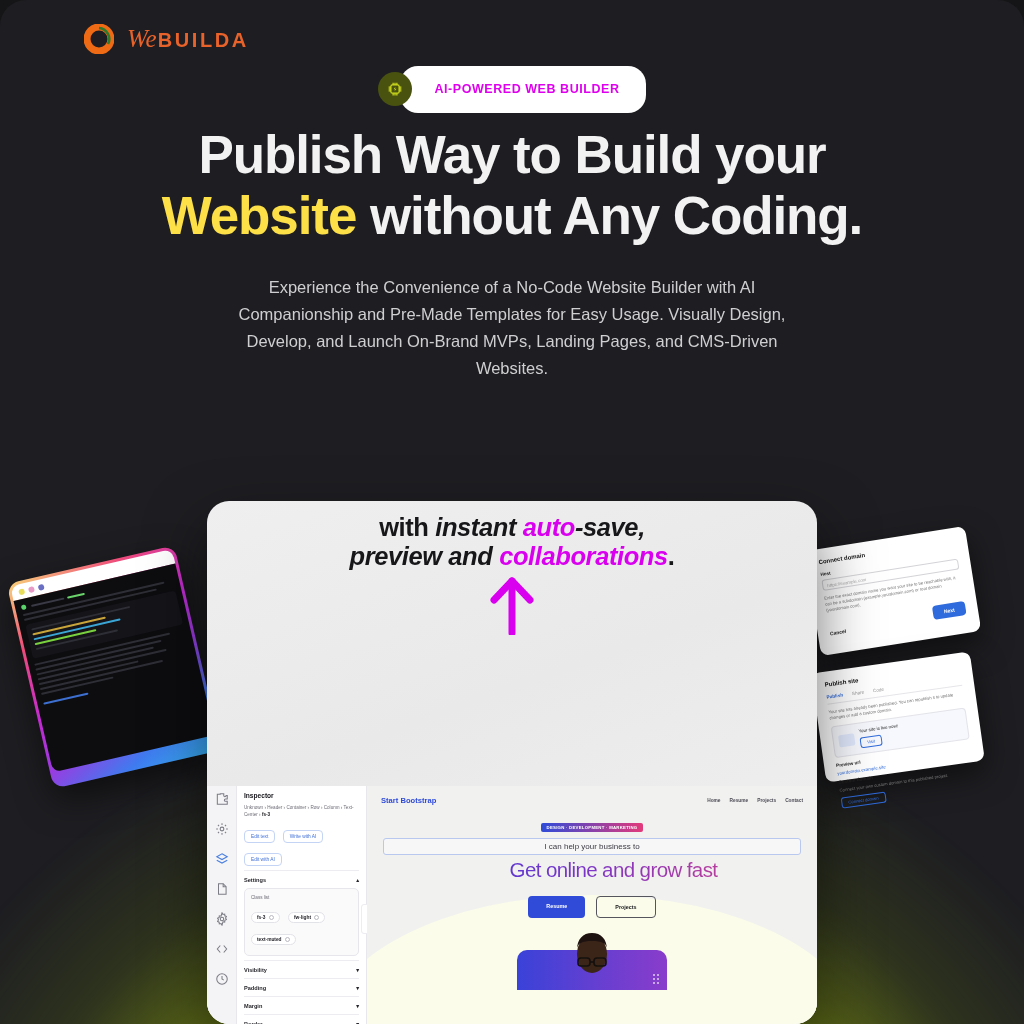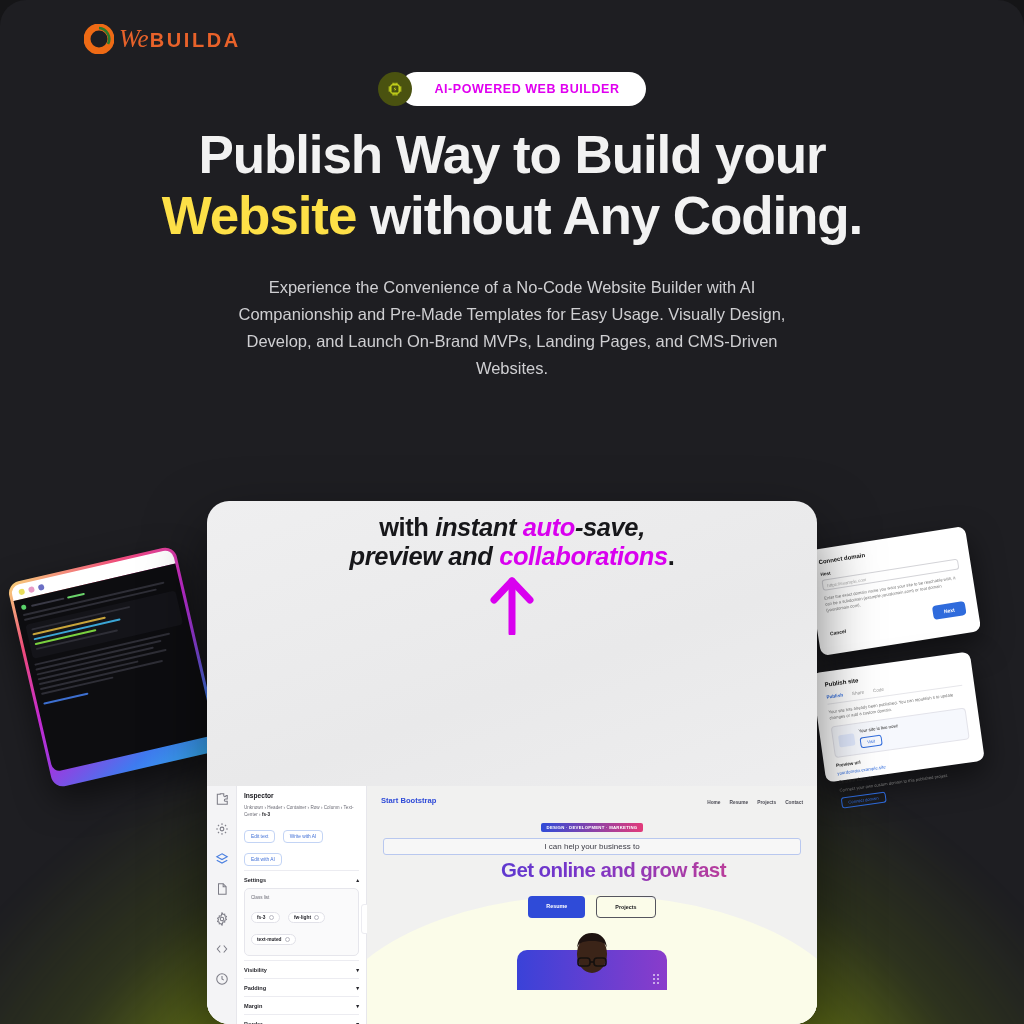--- a/index.html
+++ b/index.html
@@ -16,37 +16,37 @@
   }
   
   .glow-lime {
     position:absolute; bottom:-250px; left:50%; transform:translateX(-50%);
     width:1180px; height:520px;
     background:radial-gradient(ellipse at 50% 100%, #d9f516 0%, #c6e612 26%, rgba(170,200,10,.55) 45%, rgba(120,150,10,.18) 62%, rgba(30,30,34,0) 78%);
     filter:blur(12px);
     z-index:1;
   }
   
-  .logo-row { position:absolute; top:24px; left:84px; display:flex; align-items:center; gap:5px; z-index:6; }
+  .logo-row { position:absolute; top:24px; left:84px; display:flex; align-items:center; gap:13px; z-index:6; }
   .logo-mark { width:30px; height:30px; position:relative; }
   .logo-text { font-size:19px; letter-spacing:.5px; color:#e8622a; font-weight:700; display:flex; align-items:baseline; }
   .logo-we { font-family:"Liberation Serif", serif; font-style:italic; font-weight:400; font-size:25px; letter-spacing:0; margin-right:1px;}
   .logo-builda { font-size:20px; letter-spacing:2.6px; font-weight:700;text-align:right; }
 
   
   .badge-wrap { position:absolute; top:72px; left:0; right:0; display:flex; justify-content:center; z-index:6; }
   .badge { position:relative; display:flex; align-items:center; height:34px; }
   .badge-icon {
     width:34px; height:34px; border-radius:50%;
     background:#4a5210; display:flex; align-items:center; justify-content:center;
     position:relative; z-index:2;
   }
   .badge-pill {
     margin-left:-12px; background:#ffffff; border-radius:18px;
-    height:34px; display:flex; align-items:center;
+    height:47px; display:flex; align-items:center;
     padding:0 26px 0 34px;
     color:#e000f0; font-size:12.5px; font-weight:700; letter-spacing:.55px;
     z-index:1;
   }
   
   .hero { position:absolute; top:124px; left:0; right:0; text-align:center; z-index:6; }
   .h1 {
     color:#f2f2f2; font-size:53px; line-height:61px; font-weight:700; letter-spacing:-1.1px;
   }
   .h1 .accent { color:#fde047; }
@@ -138,26 +138,26 @@
   .crumbs { font-size:4.6px; color:#6e6e78; line-height:7px; margin-bottom:6px; }
   .crumbs b { color:#15151a; }
   .e-btn { display:inline-block; border:1px solid #c3d4f5; color:#3f6fd6; border-radius:4px; font-size:4.8px; padding:3px 6px; margin:0 3px 4px 0; background:#fff;}
   .acc { border-top:1px solid #ececf1; padding:6px 0 5px; display:flex; justify-content:space-between; align-items:center; font-size:5.6px; color:#26262c; font-weight:700;}
   .classbox { border:1px solid #e6e6ec; background:#fafafb; border-radius:5px; padding:6px; margin-bottom:4px; }
   .cl-label { font-size:4.6px; color:#6e6e78; margin-bottom:5px; }
   .cl-chip { display:inline-flex; align-items:center; gap:3px; background:#fff; border:1px solid #e2e2e9; border-radius:9px; font-size:4.8px; font-weight:700; color:#23232a; padding:2px 5px; margin:0 4px 4px 0;}
   .cl-x { width:5px; height:5px; border-radius:50%; border:1px solid #b9b9c2; }
   .e-canvas { flex:1; background:#f1f1f0; position:relative; overflow:hidden; }
   .cv-glow { position:absolute; left:-10%; top:46%; width:120%; height:120%; border-radius:50% 50% 0 0; background:#fbfce9; }
-  .cv-nav { position:relative; display:flex; justify-content:space-between; align-items:flex-end; padding:10px 14px 0; }
+  .cv-nav { position:relative; display:flex; justify-content:space-between; align-items:center; padding:10px 14px 0; }
   .cv-brand { color:#2f4bd8; font-size:7.6px; font-weight:700; }
   .cv-links { display:flex; gap:9px; font-size:4.8px; color:#4c4c55; font-weight:700;}
   .cv-badge { margin:18px auto 0; width:max-content; background:linear-gradient(90deg,#2f4bd8,#e23a7a); color:#fff; font-size:4.3px; font-weight:700; letter-spacing:.25px; padding:2px 6px; border-radius:2px; position:relative;}
   .cv-input { position:relative; margin:6px 16px 0; border:1px solid #b9c8ef; border-radius:3px; background:rgba(255,255,255,.45); text-align:center; font-size:8px; color:#3b3b44; padding:3px 0;}
-  .cv-head { position:relative; text-align:center; font-size:20.5px; font-weight:700; letter-spacing:-.6px; margin-top:3px;
+  .cv-head { position:relative; text-align:center; font-size:20.5px; font-weight:400; letter-spacing:-.6px; margin-top:3px;
     background:linear-gradient(90deg,#2f3ddb 0%,#7b35c8 48%,#e0437e 100%);
     -webkit-background-clip:text; background-clip:text; color:transparent;padding-left:43px; }
   .cv-btns { position:relative; display:flex; gap:11px; justify-content:center; margin-top:14px; }
   .cv-b1 { background:#2f4bd8; color:#fff; font-size:5.4px; font-weight:700; border-radius:4px; padding:7px 18px;}
   .cv-b2 { border:1px solid #55555e; color:#18181d; font-size:5.4px; font-weight:700; border-radius:4px; padding:7px 18px; background:transparent;}
   .cv-person { position:relative; margin:12px auto 0; width:150px; height:60px; }
   .cv-card { position:absolute; left:0; bottom:0; width:150px; height:40px; border-radius:10px 10px 0 0; background:linear-gradient(90deg,#3a42d8 0%,#8a3ccb 100%); }
   .cv-head-s { position:absolute; left:50%; transform:translateX(-50%); bottom:10px; width:44px; height:52px; }
   .dots { position:absolute; right:8px; bottom:6px; display:grid; grid-template-columns:repeat(2,2px); gap:2px;}
   .dots i { width:2px; height:2px; background:rgba(255,255,255,.75); border-radius:50%; display:block;}

